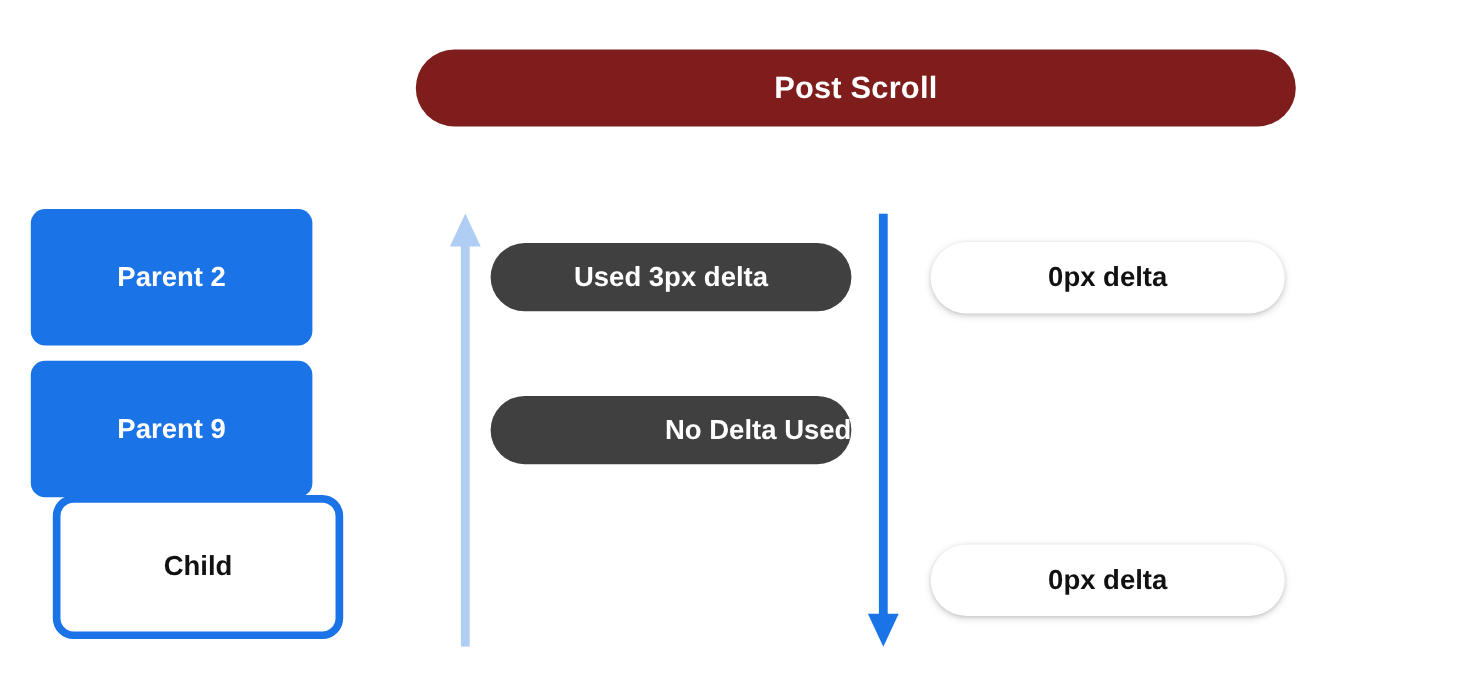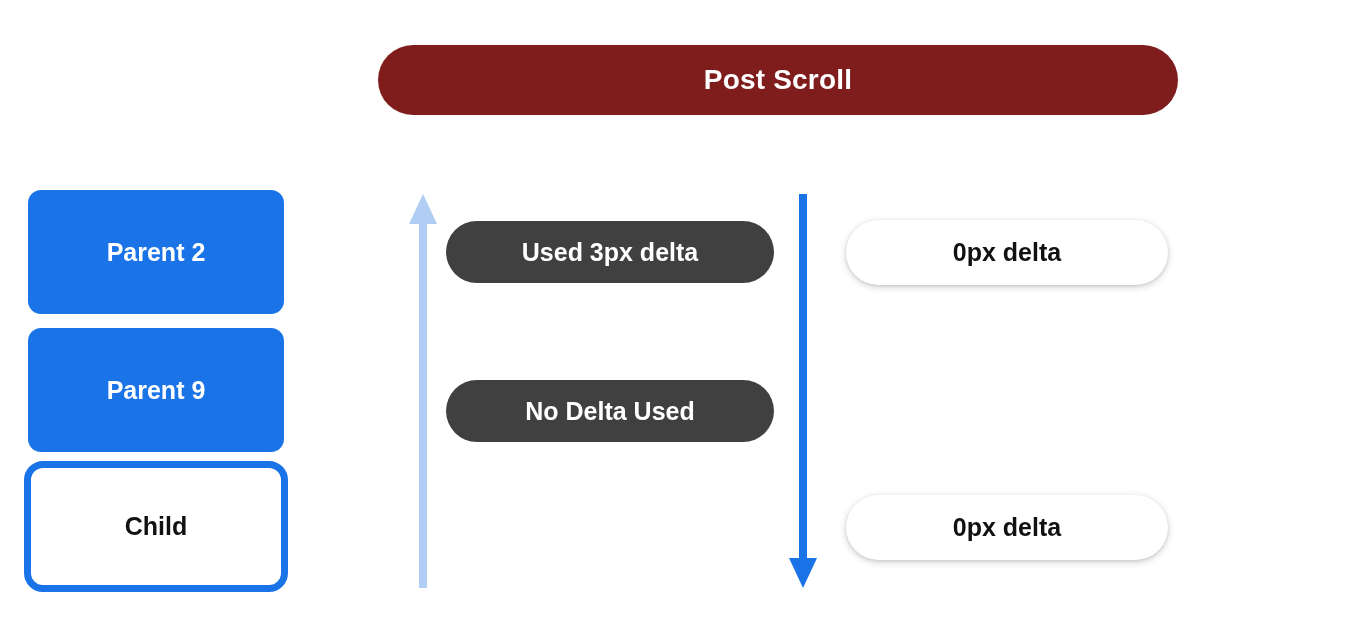--- a/index.html
+++ b/index.html
@@ -64,21 +64,21 @@
     left: 24px;
     width: 264px;
     background: #ffffff;
     border: 7px solid #1b73e8;
     border-radius: 19px;
   }
   .stack-box.outlined .box-label { color: #111111; }
 
   #box-parent2 { top: 190px;  height: 124px; }
   #box-parent1 { top: 328px;  height: 124px; }
-  #box-child   { top: 461px;  height: 131px; }
+  #box-child   { top: 450px;  height: 131px; margin-left: 24px; }
 
   
   .arrow { position: absolute; }
   #arrow-up   { left: 408px; top: 194px; }
   #arrow-down { left: 788px; top: 194px; }
 
   
   .pill {
     position: absolute;
     display: flex;
@@ -95,21 +95,21 @@
 
   .pill.blue {
     left: 446px;
     width: 328px;
     height: 62px;
     background: #404040;
   }
   .pill.blue .pill-label { color: #ffffff; }
 
   #pill-used-delta   { top: 221px; }
-  #pill-no-delta     { top: 380px; }
+  #pill-no-delta     { top: 360px; justify-content: flex-end; }
 
   
   .pill.white {
     left: 846px;
     width: 322px;
     height: 65px;
     background: #ffffff;
     box-shadow: 0 2px 7px rgba(60,64,67,0.24), 0 1px 3px rgba(60,64,67,0.12);
   }
   .pill.white .pill-label { color: #111111; font-weight: bold; text-align: right; }

